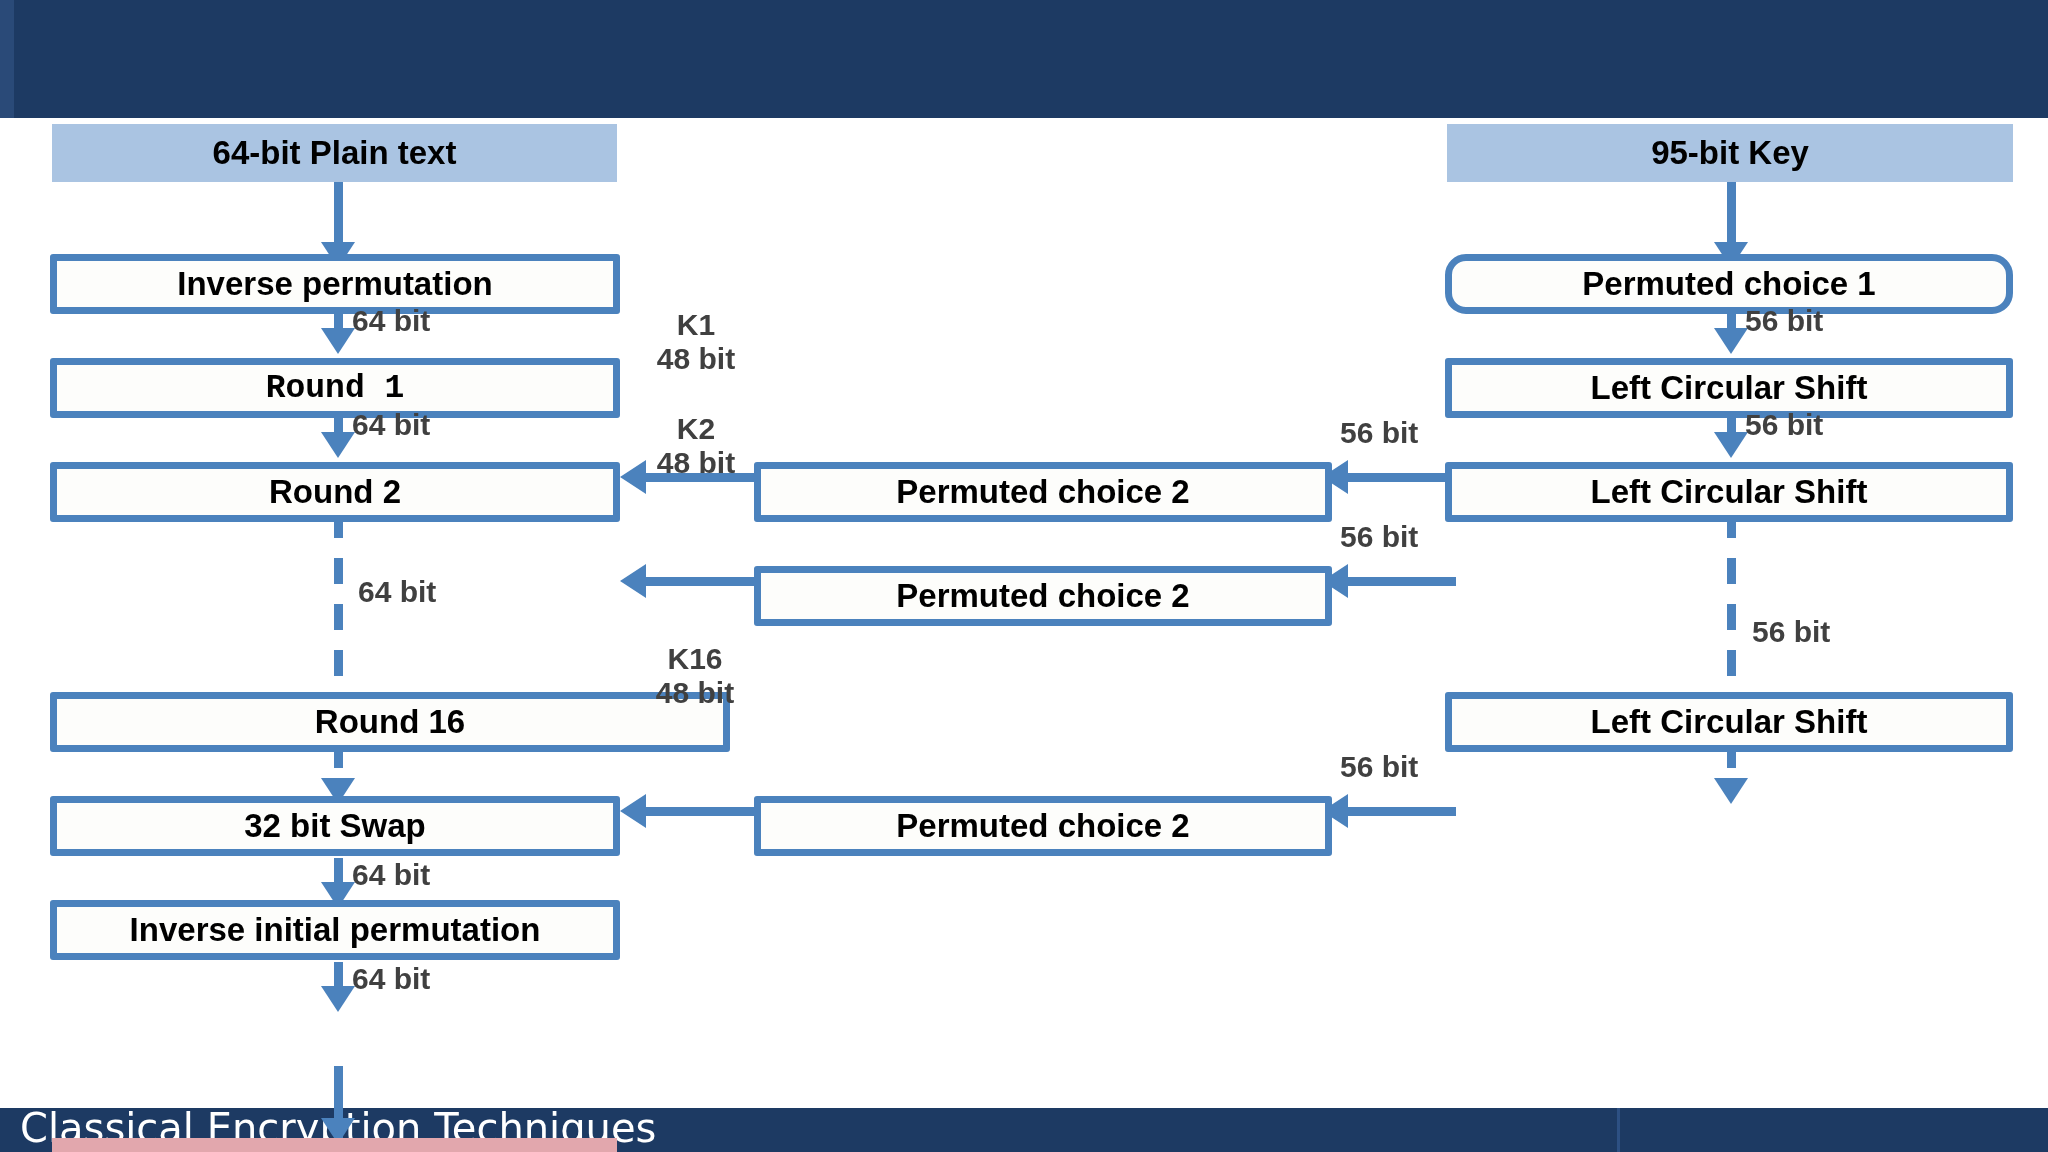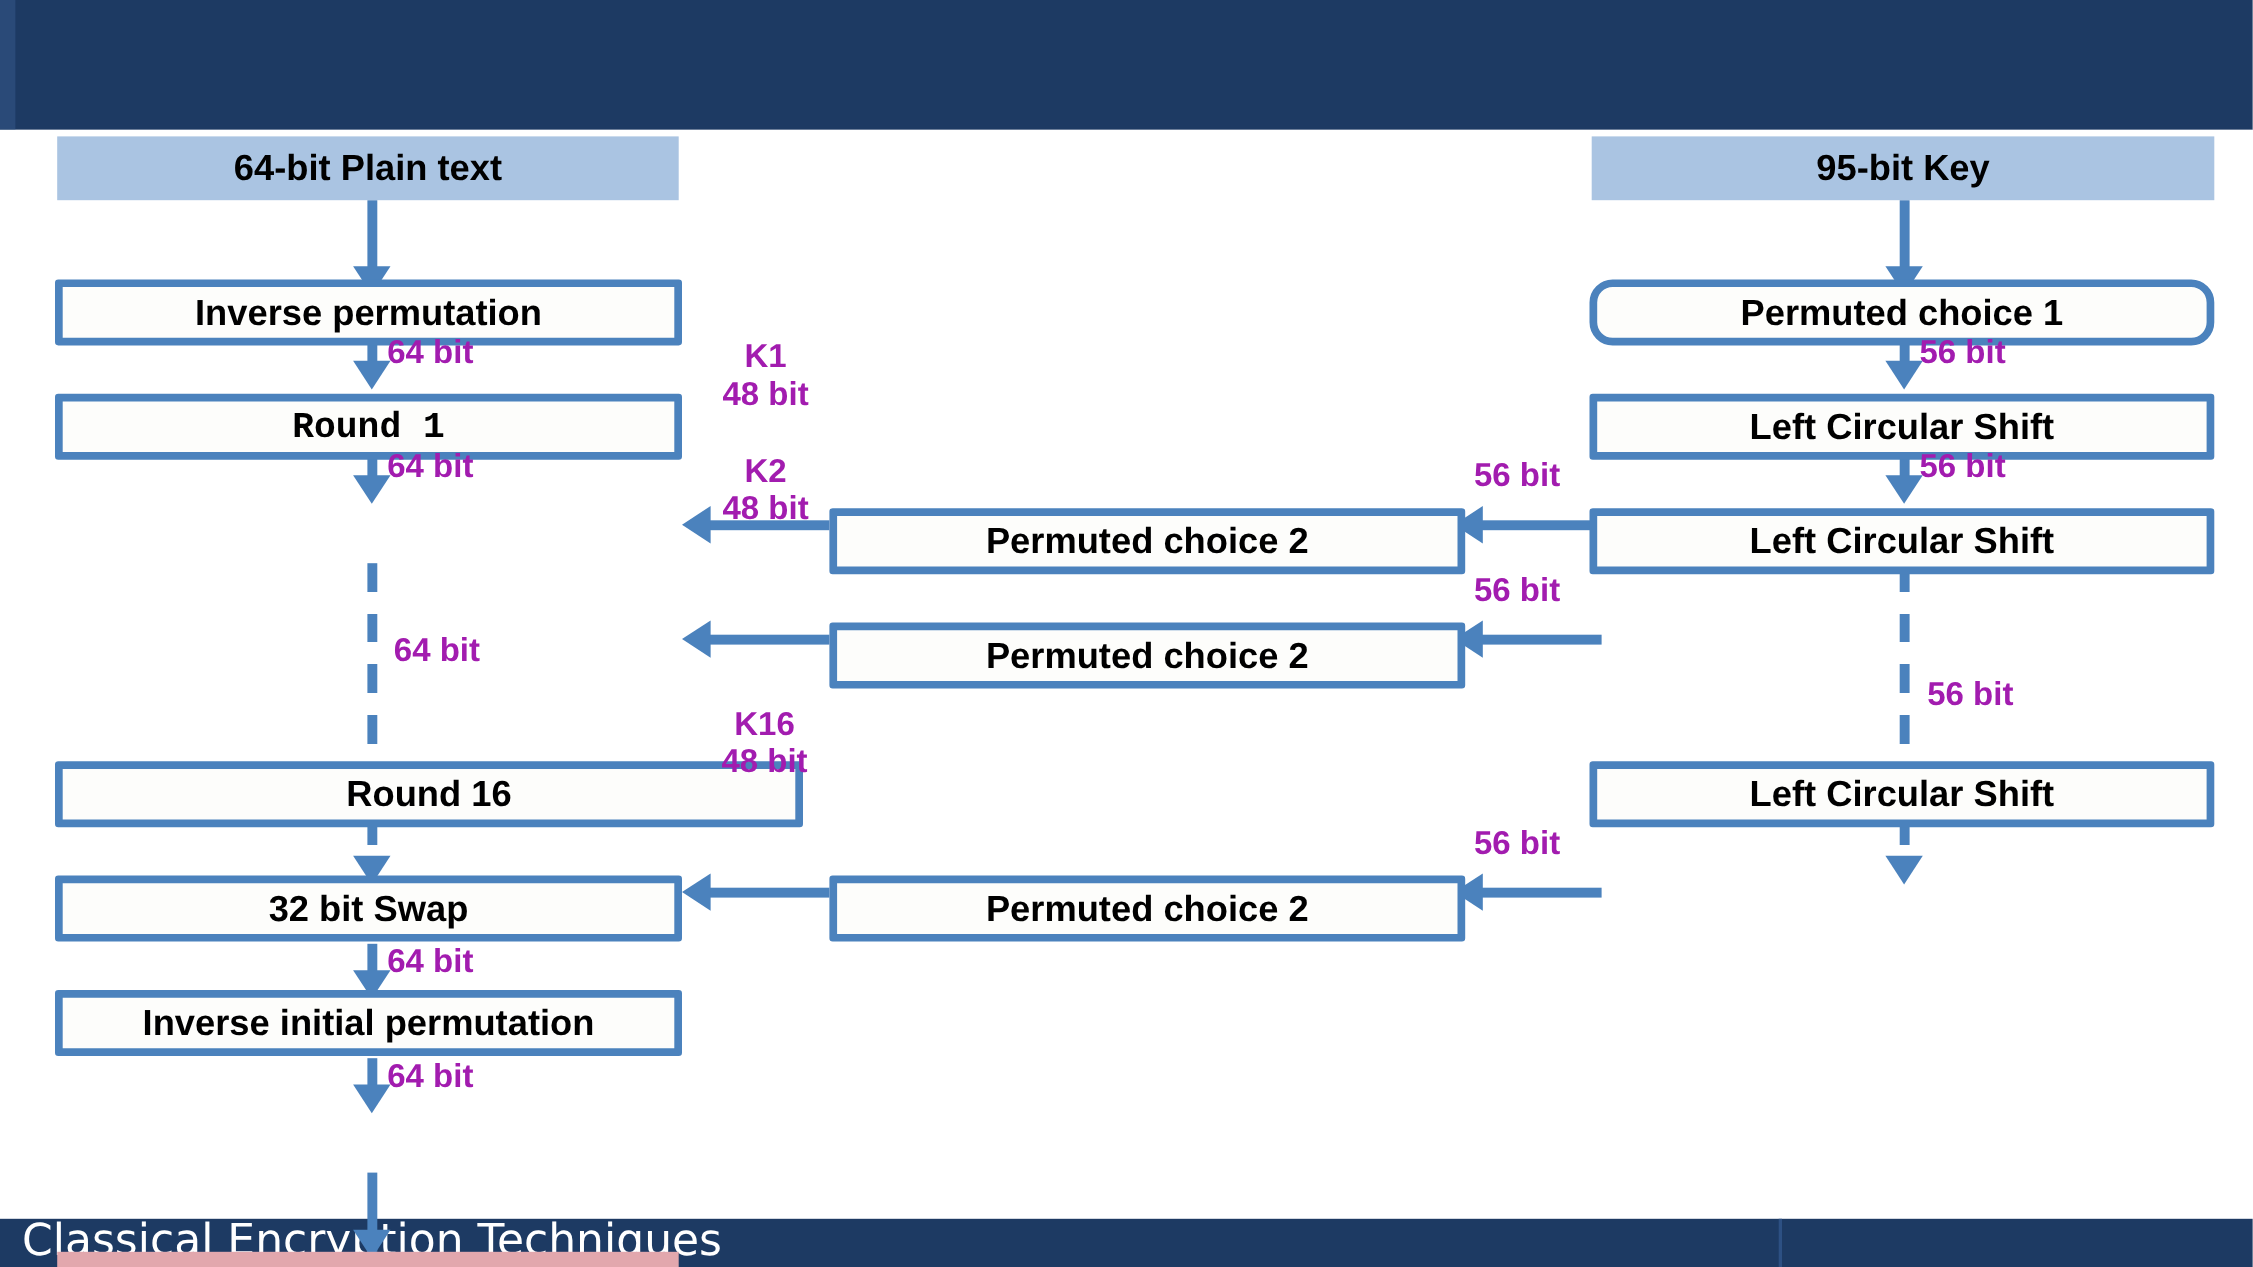--- a/index.html
+++ b/index.html
@@ -93,21 +93,21 @@
     position:absolute;width:0;height:0;
     border-top:17px solid transparent;
     border-bottom:17px solid transparent;
     border-right:26px solid #4b82bd;
     z-index:2;
   }
   
   .elabel{
     position:absolute;
     font-family:"Liberation Sans", sans-serif;
-    font-weight:bold;color:#a21caf;
+    font-weight:bold;color:#404040;
     font-size:30px;line-height:34px;
     white-space:nowrap;z-index:4;
   }
   .elabel.stack{ text-align:center; }
 </style>
 </head>
 <body>
 
 <div id="title-bar">
   <div class="accent"></div>
@@ -165,20 +165,21 @@
 
   <div class="hline" style="left:630px;top:689px;width:124px;"></div>
   <div class="arrow-left" style="left:620px;top:676px;"></div>
 
   <div class="node plain-fill" style="left:52px;top:6px;width:565px;height:58px;font-size:33px;">64-bit Plain text</div>
 
   <div class="node framed" style="left:50px;top:136px;width:570px;height:60px;font-size:33px;">Inverse permutation</div>
 
   <div class="node framed" style="left:50px;top:240px;width:570px;height:60px;font-size:33px;font-family:Liberation Mono, monospace;">Round 1</div>
 
+  <div class="node framed" style="left:50px;top:344px;width:570px;height:60px;font-size:33px;">Round 2</div>
 
   <div class="node framed" style="left:50px;top:574px;width:680px;height:60px;font-size:33px;">Round 16</div>
 
   <div class="node framed" style="left:50px;top:678px;width:570px;height:60px;font-size:33px;">32 bit Swap</div>
 
   <div class="node framed" style="left:50px;top:782px;width:570px;height:60px;font-size:33px;">Inverse initial permutation</div>
 
   <div class="node cipher-fill" style="left:52px;top:1020px;width:565px;height:58px;font-size:33px;">64-bit Cipher text</div>
 
   <div class="node framed" style="left:754px;top:344px;width:578px;height:60px;font-size:33px;">Permuted choice 2</div>

